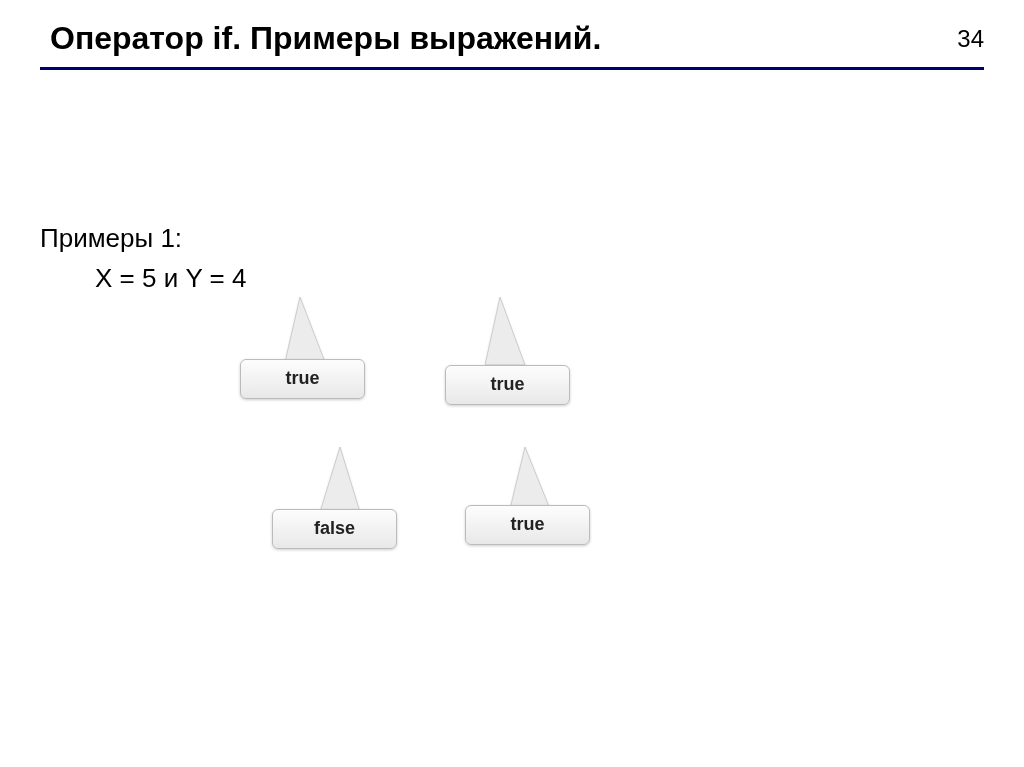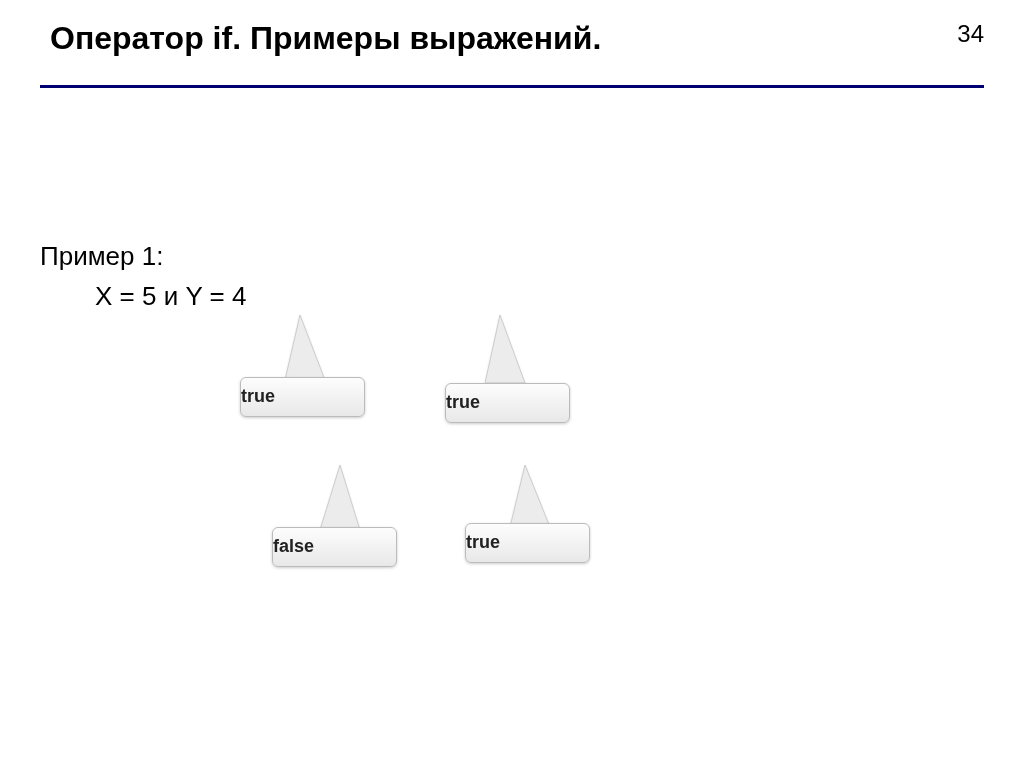--- a/index.html
+++ b/index.html
@@ -9,24 +9,24 @@
     }
     body {
       width: 1024px;
       height: 767px;
       background: white;
       font-family: Arial, Helvetica, sans-serif;
       position: relative;
       overflow: hidden;
     }
     .header-area {
-      padding: 20px 40px 28px 50px;
+      padding: 20px 40px 10px 50px;
       display: flex;
       justify-content: space-between;
-      align-items: flex-start;
+      align-items: center;
     }
     .title {
       font-size: 32px;
       font-weight: bold;
       color: #000;
     }
     .page-number {
       font-size: 24px;
       font-weight: normal;
       color: #000;
@@ -58,20 +58,21 @@
     }
     .callout {
       position: absolute;
       width: 125px;
       height: 40px;
       background: linear-gradient(to bottom, #fdfdfd, #e8e8e8);
       border: 1px solid #bbb;
       border-radius: 6px;
       display: flex;
       align-items: center;
+      justify-content: center;
       font-weight: bold;
       font-size: 18px;
       color: #222;
       box-shadow: 0 1px 3px rgba(0,0,0,0.2);
     }
     
     .pointer-shape {
       position: absolute;
       filter: drop-shadow(0 1px 1px rgba(0,0,0,0.1));
     }
@@ -85,21 +86,21 @@
 </head>
 <body>
 
 <div class="header-area">
   <div class="title">Оператор if. Примеры выражений.</div>
   <div class="page-number">34</div>
 </div>
 <hr class="divider">
 
 <div class="content">
-  <div class="label1">Пример 1:</div>
+  <div class="label1">Примеры 1:</div>
   <div class="indent">X = 5 и Y = 4</div>
 
   <div class="callouts-row">
     <div class="pointer-shape" style="left:240px; top:0;">
       <svg width="50" height="70">
         <polygon points="20,0 5,65 45,65" fill="#ececec" stroke="#ccc" stroke-width="1"></polygon>
       </svg>
     </div>
     <div class="callout" style="left:200px; top:62px;">
       <span>true</span>

